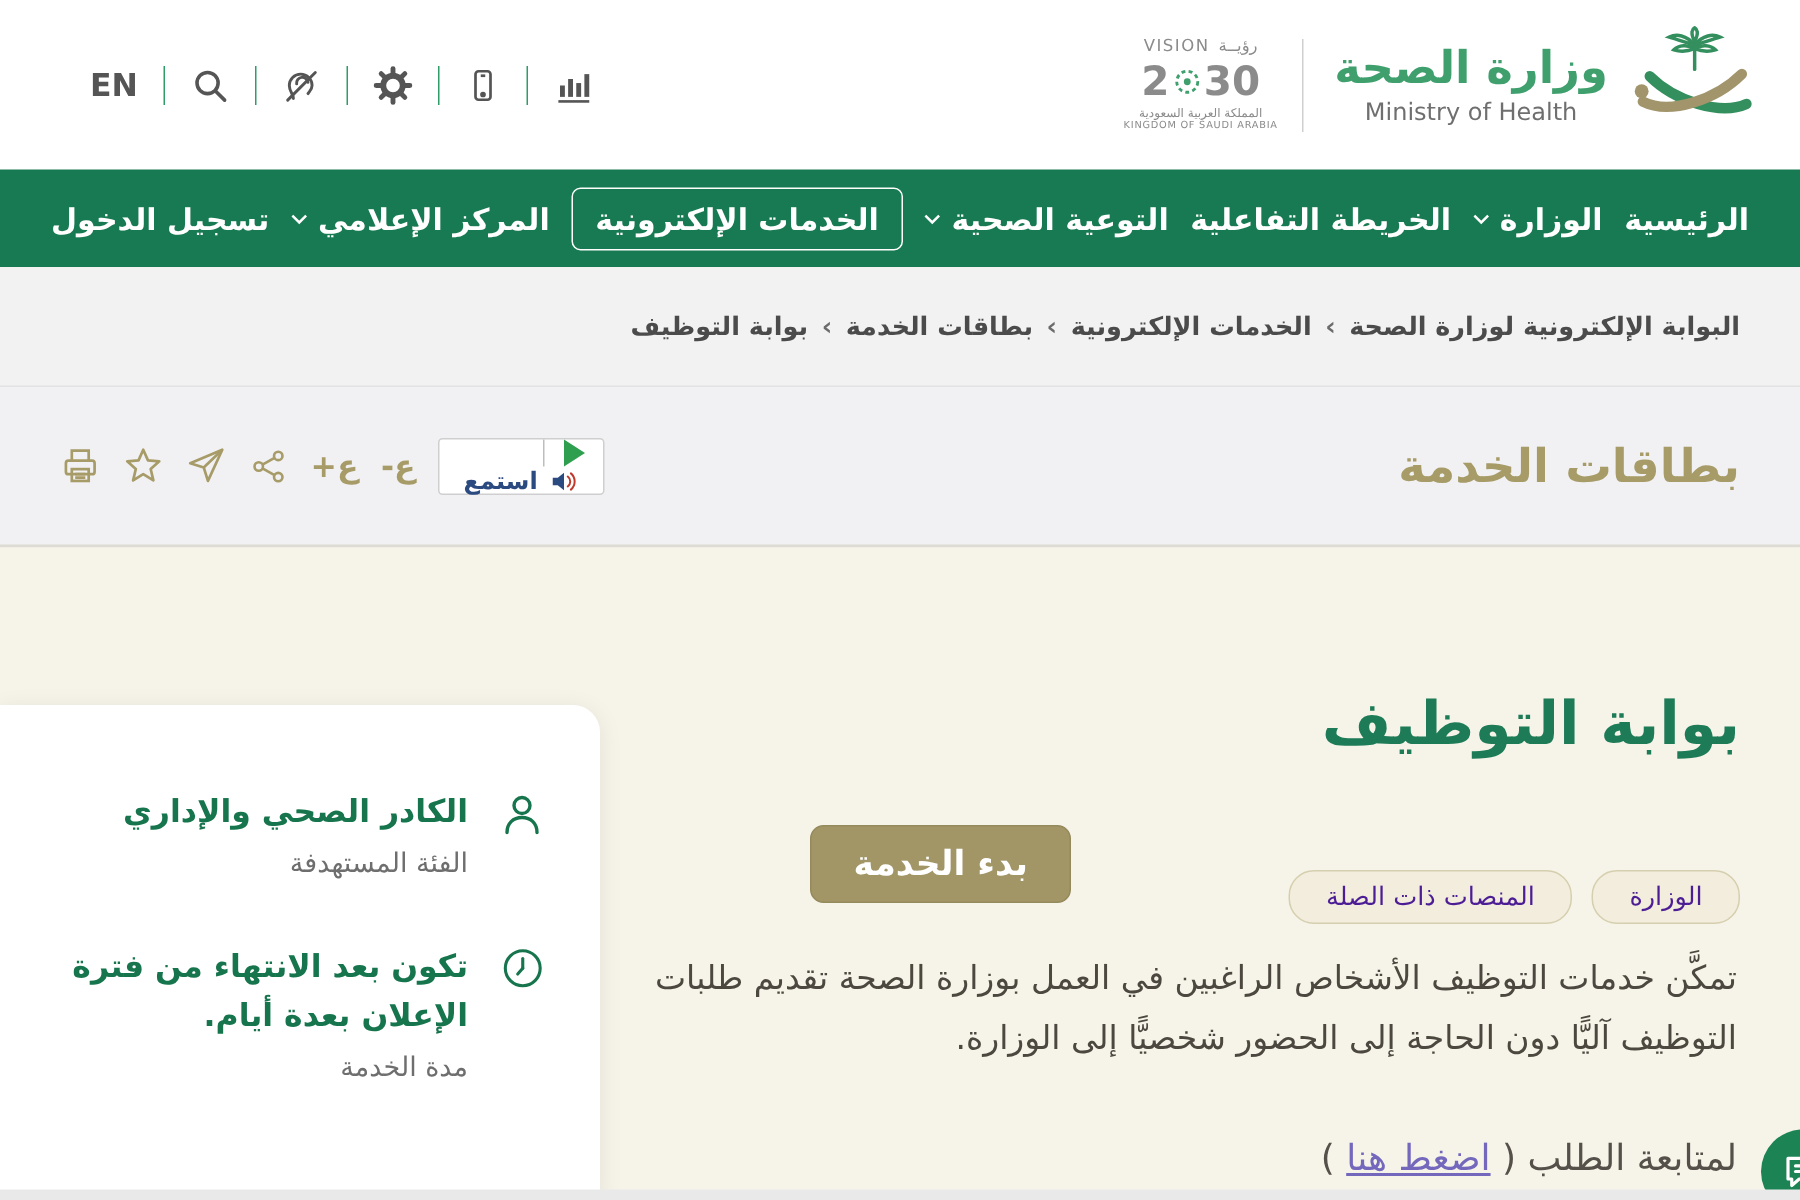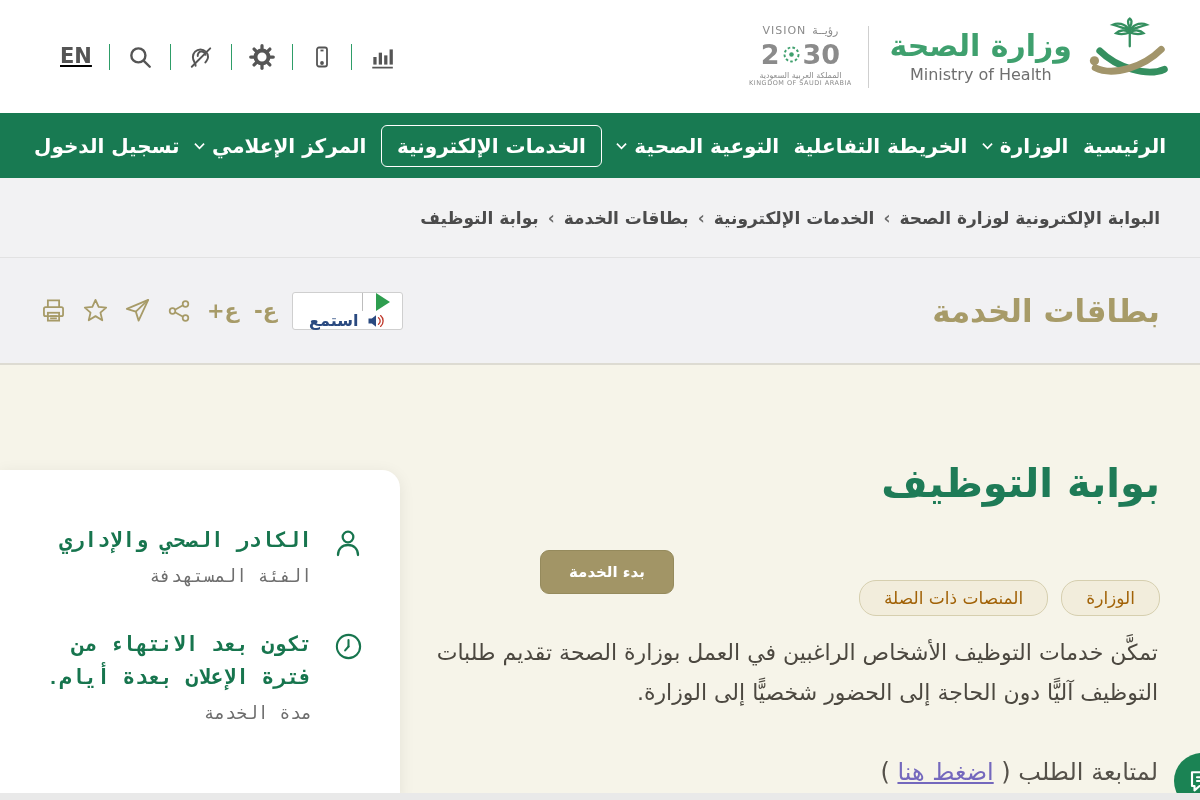--- a/index.html
+++ b/index.html
@@ -14,21 +14,21 @@
   .moh-wordmark { text-align:center; padding-left:6px; }
   .moh-wordmark .ar { color:#3FA06E; font-size:30px; font-weight:bold; line-height:34px; }
   .moh-wordmark .en { color:#6f6f6f; font-size:16px; margin-top:2px; }
   .logo-sep { width:1px; height:62px; background:#cfcfcf; }
   .vision-logo { direction:ltr; text-align:center; color:#8b8b8b; width:108px; line-height:1.15; }
   .vision-logo .l1 { font-size:11px; letter-spacing:1px; display:flex; justify-content:center; gap:6px; align-items:center; }
   .vision-logo .l2 { font-size:27px; font-weight:bold; display:flex; align-items:center; justify-content:center; gap:1px; margin:1px 0; }
   .vision-logo .l3 { font-size:8px; }
   .vision-logo .l4 { font-size:6.5px; letter-spacing:.5px; }
 
-  .quick-tools { direction:ltr; display:flex; align-items:flex-start; gap:0;text-decoration:underline; }
+  .quick-tools { direction:ltr; display:flex; align-items:center; gap:0; }
   .quick-tools .qt { display:flex; align-items:center; justify-content:center;
                      padding:0 17px; cursor:pointer; }
   .quick-tools .lang { color:#555; font-size:21px; font-weight:bold; padding-left:0; }
   .qt-sep { width:1px; height:26px; background:#2e9d68; }
 
   
   .mainnav { height:65px; background:#187A52; display:flex; align-items:center;
              justify-content:space-between; padding:0 34px; }
   .nav-item { color:#fff; font-size:20px; font-weight:bold; display:flex; align-items:center;
               gap:7px; cursor:pointer; white-space:nowrap; }
@@ -56,34 +56,34 @@
                    border-left:14px solid #2E9E4F; }
   .listen-label { display:flex; align-items:center; gap:8px; padding:0 16px; }
   .listen-label span { color:#2A4A80; font-size:16px; font-weight:bold; }
 
   
   .content { position:relative; height:435px; background:#F6F4E9; }
   .service-title { position:absolute; top:95px; right:40px; color:#1E7B57;
                    font-size:40px; font-weight:bold; }
   .tags { position:absolute; top:215px; right:40px; display:flex; gap:13px; }
   .tag-pill { background:#F2EDDC; border:1px solid #D6CFAF; border-radius:17px;
-              padding:7px 24px; color:#a16207; font-size:17px; cursor:pointer; white-space:nowrap; }
+              padding:7px 24px; color:#4c1d95; font-size:17px; cursor:pointer; white-space:nowrap; }
   .start-btn { position:absolute; top:185px; left:540px; background:#A29566; color:#fff;
-               border:1px solid #958A5C; border-radius:9px; padding:12px 28px; font-size:15px;
+               border:1px solid #958A5C; border-radius:9px; padding:12px 28px; font-size:23px;
                font-weight:bold; cursor:pointer; font-family:"DejaVu Sans",sans-serif; }
   .description { position:absolute; top:268px; right:42px; width:748px; color:#4C4840;
                  font-size:22px; line-height:40px; text-align:right; }
   .followup { position:absolute; top:393px; right:42px; color:#55514A; font-size:24px; }
   .followup a { color:#7468BD; text-decoration:underline; cursor:pointer; }
 
   
   .info-panel { position:absolute; top:105px; left:0; width:400px; height:330px; background:#fff;
                 border-radius:0 18px 0 0; box-shadow:0 3px 16px rgba(0,0,0,.08);
                 padding:55px 36px 0 18px; z-index:2; }
-  .info-item { display:flex; gap:20px; margin-bottom:42px;font-family:Liberation Mono, monospace; }
+  .info-item { display:flex; gap:20px; margin-bottom:42px; }
   .info-icon { flex:0 0 32px; padding-top:2px; }
   .info-text { max-width:285px; }
   .info-value { color:#17754E; font-size:21px; font-weight:bold; line-height:33px; }
   .info-label { color:#6E6E6E; font-size:18px; margin-top:7px; }
 
   
   .feedback-btn { position:absolute; top:388px; left:1174px; width:56px; height:56px;
                   border-radius:50%; background:#1B8354; display:flex; align-items:center;
                   justify-content:center; z-index:3; cursor:pointer; }
 

